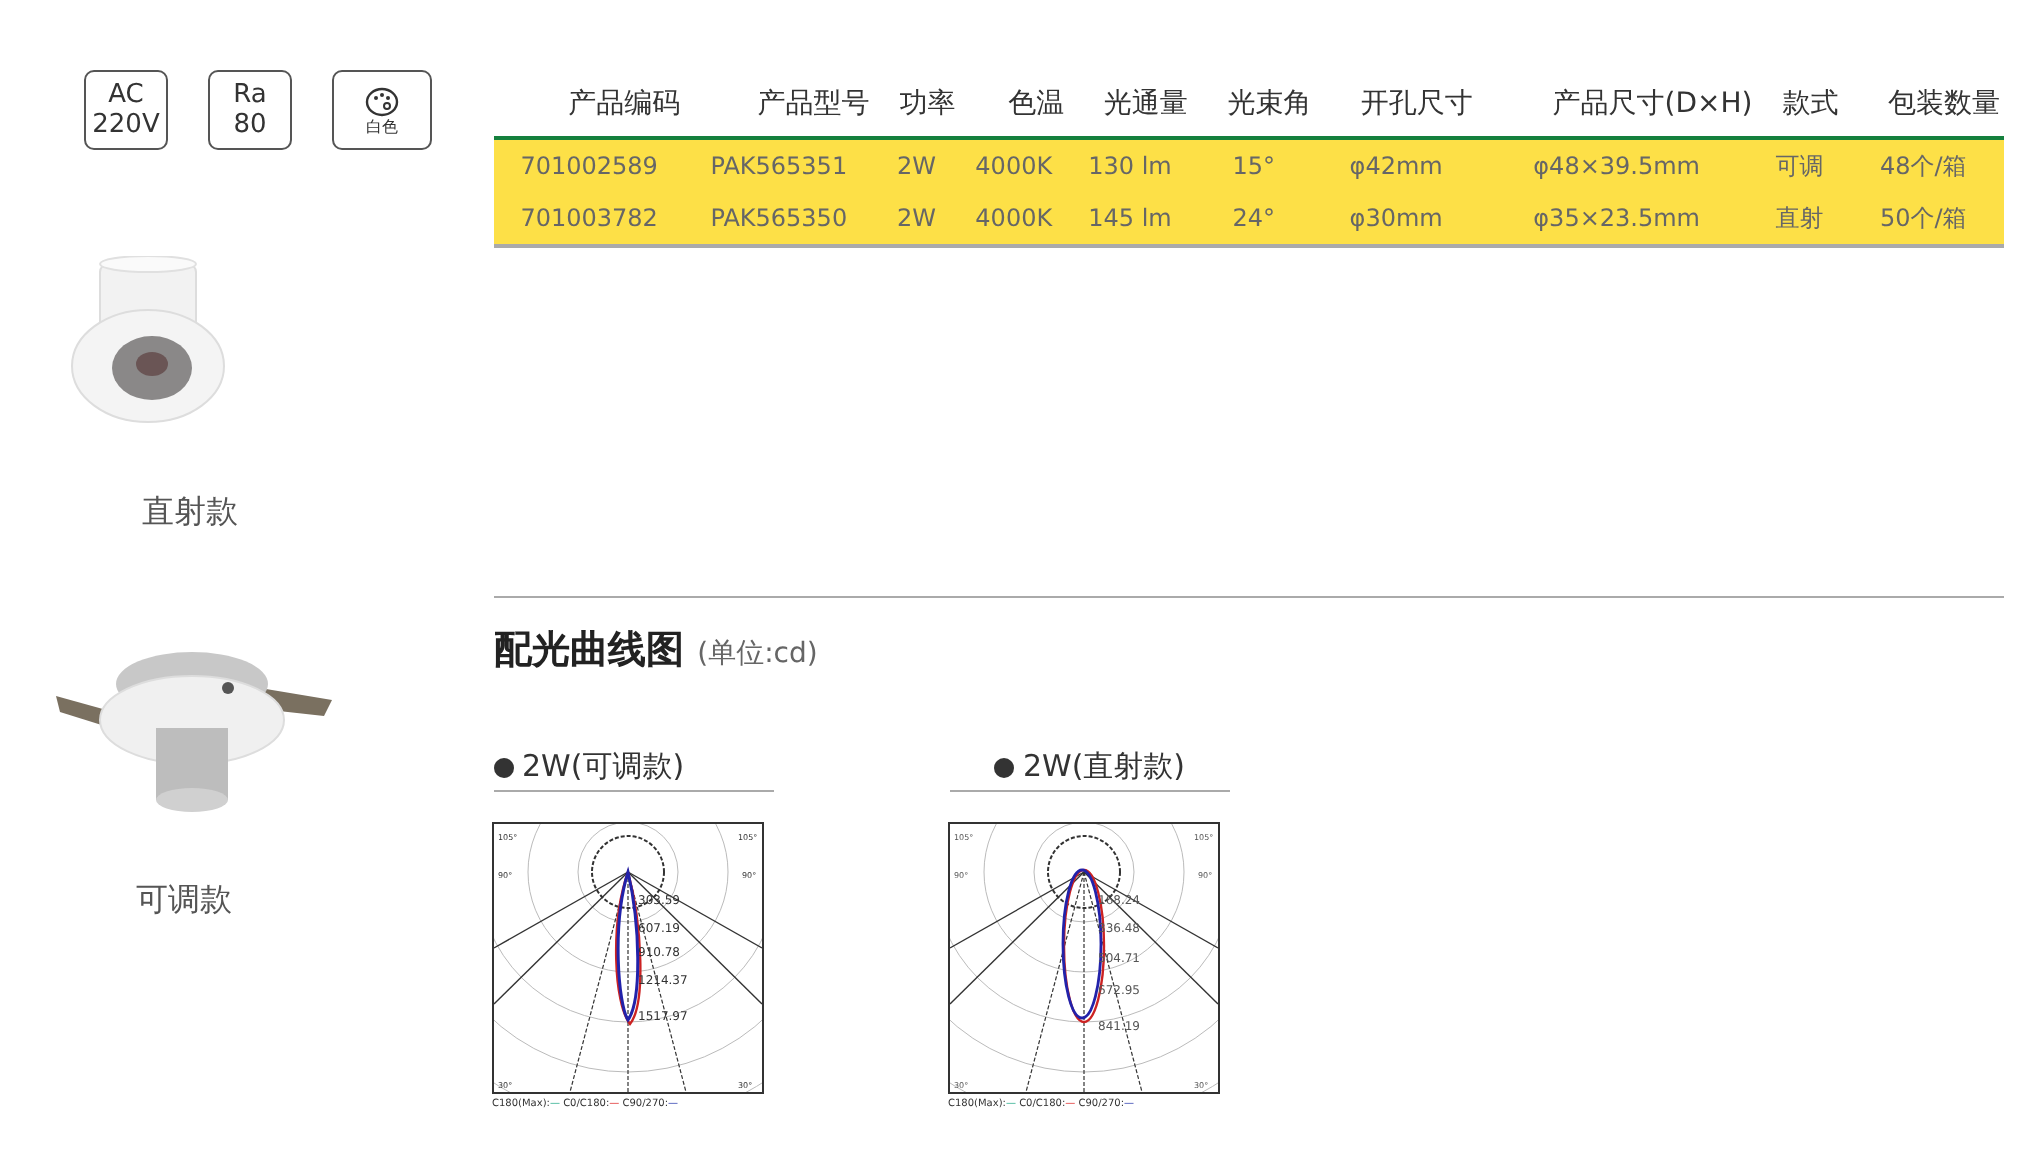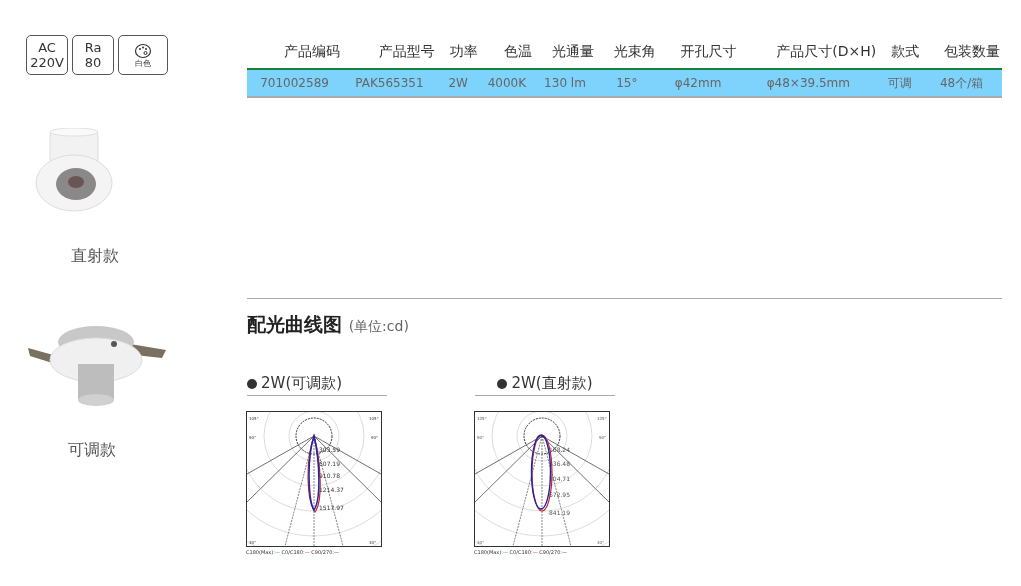--- a/index.html
+++ b/index.html
@@ -1,26 +1,26 @@
 <!DOCTYPE html>
 <html><head>
 <meta charset="utf-8">
 <style>
   body { margin:0; width:1021px; height:586px; background:#fff; font-family:"DejaVu Sans", sans-serif; color:#444; position:relative; overflow:hidden; }
   .badges { position:absolute; left:26px; top:35px; display:flex; gap:4px; }
-  .badge { border:1px solid #555; border-radius:5px; width:40px; height:38px; display:flex; flex-direction:column; align-items:center; justify-content:center; font-size:13px; color:#333; line-height:15px; }
+  .badge { border:1px solid #555; border-radius:5px; width:40px; height:38px; display:flex; flex-direction:column; align-items:center; justify-content:center; font-size:13px; color:#333; line-height:15px;margin-left:16px; }
   .badge.wide { width:48px; }
   .badge .sm { font-size:8px; line-height:9px; }
   .prod { position:absolute; text-align:center; font-size:16px; color:#555; }
   .lamp1 { position:absolute; left:34px; top:128px; width:80px; height:90px; }
   .lamp2 { position:absolute; left:26px; top:320px; width:140px; height:95px; }
   table { position:absolute; left:247px; top:36px; width:755px; border-collapse:collapse; font-size:12px; }
   th { font-weight:normal; font-size:14px; color:#333; height:32px; border-bottom:2px solid #15803d; text-align:right; padding:0 2px; }
   td { text-align:center; height:24px; color:#666; }
-  tr.alt td { background:#7dd3fc;margin-top:31px; }
+  tr.alt td { background:#fde047;margin-top:31px; }
   tbody tr:last-child td { border-bottom:2px solid #aaa; }
   .divider { position:absolute; left:247px; top:298px; width:755px; border-top:1px solid #aaa; }
   .sec-title { position:absolute; left:247px; top:312px; font-size:19px; font-weight:bold; color:#222; }
   .sec-title .unit { font-size:14px; font-weight:normal; color:#666; }
   .chart-label { position:absolute; font-size:15px; color:#333; border-bottom:1px solid #aaa; width:140px; padding-bottom:2px; }
   .chart-label .dot { display:inline-block; width:10px; height:10px; border-radius:50%; background:#333; margin-right:4px; vertical-align:middle; }
   .chart { position:absolute; width:134px; height:134px; border:1px solid #333; }
   .legend { position:absolute; font-size:5px; color:#333; }
   .legend .g { color:#2a8; } .legend .r { color:#d22; } .legend .b { color:#23a; }
 </style>
@@ -89,20 +89,32 @@
         <td>PAK565351</td>
         <td>2W</td>
         <td>4000K</td>
         <td>130 lm</td>
         <td>15°</td>
         <td>φ42mm</td>
         <td>φ48×39.5mm</td>
         <td>可调</td>
         <td>48个/箱</td>
     </tr>
+    <tr class="alt">
+      <td>701003782</td>
+        <td>PAK565350</td>
+        <td>2W</td>
+        <td>4000K</td>
+        <td>145 lm</td>
+        <td>24°</td>
+        <td>φ30mm</td>
+        <td>φ35×23.5mm</td>
+        <td>直射</td>
+        <td>50个/箱</td>
+    </tr>
   </tbody>
 </table>
 
 <div class="divider"></div>
 <div class="sec-title">
   <span>配光曲线图</span>
   <span class="unit">(单位:cd)</span>
 </div>
 
 <div class="chart-label" style="left:247px;top:374px;">

